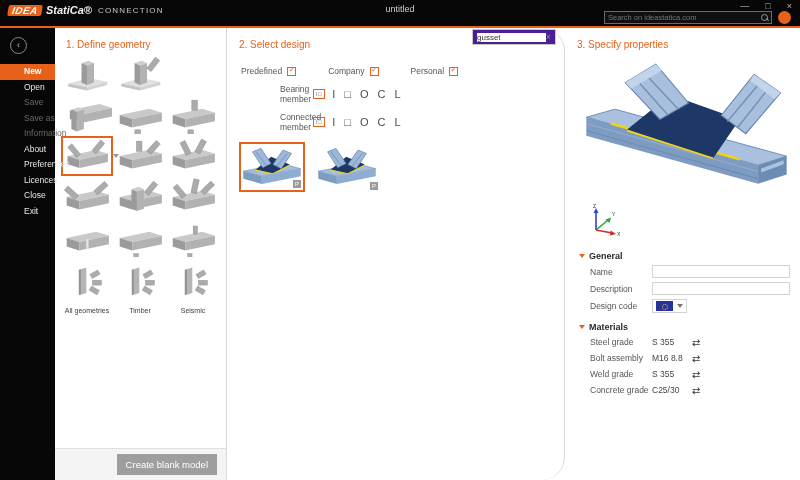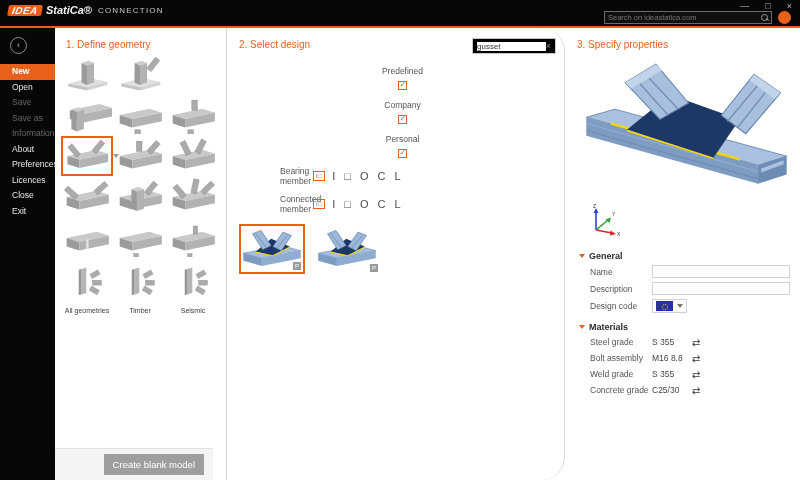--- a/index.html
+++ b/index.html
@@ -24,33 +24,33 @@
   .mag::before { content:""; position:absolute; left:0; top:0; width:5px; height:5px; border:1px solid #9a9a9a; border-radius:50%; }
   .mag::after { content:""; position:absolute; left:4.5px; top:4.5px; width:3px; height:1px; background:#9a9a9a; transform:rotate(45deg); }
   .help-badge { position:absolute; top:11px; right:9px; width:13px; height:13px; border-radius:50%; background:#e8611a; }
 
   .accent-line { position:absolute; top:26px; left:0; right:0; height:2px; background:#e8611a; z-index:5; }
 
   
   .sidebar { position:absolute; top:28px; left:0; bottom:0; width:55px; background:#070707; color:#e8e8e8; z-index:4; }
   .back-btn { width:17px; height:17px; border:1px solid #8a8a8a; border-radius:50%; margin:9px 0 10px 10px;
               color:#cfcfcf; font-size:9px; line-height:15px; text-align:center; }
-  .side-item { font-size:8.5px; height:15.5px; line-height:15.5px; padding-left:12px; white-space:nowrap; }
+  .side-item { font-size:8.5px; height:15.5px; line-height:15.5px; padding-left:24px; white-space:nowrap; }
   .side-item.selected { background:#e8611a; font-weight:bold; color:#fff; }
   .side-item.disabled { color:#686868; }
 
   
   .content { position:absolute; top:28px; left:55px; right:0; bottom:0; background:#fff; }
   .panel { position:absolute; top:0; bottom:0; }
   #panel1 { left:0;   width:172px; border-right:1px solid #d8d8d8; }
   #panel2 { left:173px; width:337px; border-right:1px solid #d8d8d8;border-radius:23px; }
   #panel3 { left:511px; right:0; }
   .panel-title { color:#e8611a; font-size:10px; margin:11px 0 0 11px; }
 
-  .footer { position:absolute; left:0; right:13px; bottom:0; height:32px; background:#f4f4f4;
+  .footer { position:absolute; left:0; right:0; bottom:0; height:32px; background:#f4f4f4;
             border-top:1px solid #e0e0e0; display:flex; align-items:center; justify-content:flex-end; }
   .btn { border:none; color:#fff; font-size:9.5px; padding:5px 9px; font-family:inherit; cursor:pointer; }
   .btn-gray { background:#9e9e9e; }
   .btn-orange { background:#e8611a; }
   .red-highlight { border:2px solid #e0241c; border-radius:4px; padding:2px 3px; margin-right:9px; background:transparent; }
   .footer .btn-solo { margin-right:9px; }
 
   
   .geo-grid { margin:4px 0 0 6px; }
   .geo-row { display:flex; }
@@ -58,25 +58,25 @@
               align-items:center; justify-content:center; }
   .geo-cell svg { width:50px; height:38px; }
   .geo-cell.selected { border:2px solid #e8611a; }
   .geo-cell.selected::after { content:""; position:absolute; right:-8px; top:16px; width:0; height:0;
               border-left:3px solid transparent; border-right:3px solid transparent; border-top:4px solid #9a9a9a; }
   .geo-labeled { width:52px; margin:4px 1px 0 0; text-align:center; }
   .geo-labeled svg { width:44px; height:38px; }
   .geo-label { font-size:7px; color:#3c3c3c; margin-top:2px; white-space:nowrap; }
 
   
-  .p2-search { position:absolute; top:10px; right:8px; width:84px; height:16px; border:1px solid #c9c9c9;
-               display:flex; align-items:center; padding:0 4px; background:#000000; }
+  .p2-search { position:absolute; top:1px; right:8px; width:84px; height:16px; border:1px solid #c9c9c9;
+               display:flex; align-items:center; padding:0 4px; background:#4c1d95; }
   .p2-search input { flex:1; border:none; outline:none; font-size:8px; color:#333; width:60px; font-family:inherit; }
   .p2-clear { color:#8a8a8a; font-size:9px; line-height:9px; }
-  .filter-row { display:flex; align-items:center; margin:16px 0 0 13px; font-size:8.5px; color:#555; gap:5px;flex-direction:column; }
+  .filter-row { display:flex; align-items:center; margin:16px 0 0 13px; font-size:8.5px; color:#555; gap:5px; }
   .filter-row .gap { width:22px; }
   .checkbox { width:9px; height:9px; border:1px solid #e8611a; position:relative; background:#fff; }
   .checkbox::after { content:"✓"; position:absolute; left:0.5px; top:-2.5px; color:#e8611a; font-size:8px; }
   .member-row { display:flex; align-items:center; margin:8px 0 0 13px; font-size:8.5px; color:#555; }
   .member-row .mlabel { width:72px;padding-left:39px; }
   .sec-all { border:1px solid #e8611a; font-size:6px; color:#777; padding:1px 2px; letter-spacing:0.5px; margin-right:7px; }
   .sec-glyph { font-size:11px; color:#4c4c4c; margin-right:9px; font-weight:500; }
   .design-row { display:flex; margin:10px 0 0 11px; gap:9px; }
   .design-thumb { width:66px; height:50px; position:relative; display:flex; align-items:center; justify-content:center; }
   .design-thumb.selected { border:2px solid #e8611a; }
@@ -152,20 +152,21 @@
 </svg>
 
 <div class="app">
 
   <div class="titlebar">
     <div class="logo">
       <span class="logo-mark">IDEA</span>
       <span class="logo-statica">StatiCa®</span>
       <span class="logo-product">CONNECTION</span>
     </div>
+    <div class="doc-title">untitled</div>
     <div class="win-controls">
       <span>—</span>
       <span>□</span>
       <span>×</span>
     </div>
     <div class="top-search">
       <input type="text" placeholder="Search on ideastatica.com" style="">
       <span class="mag"></span>
     </div>
     <div class="help-badge"></div>

